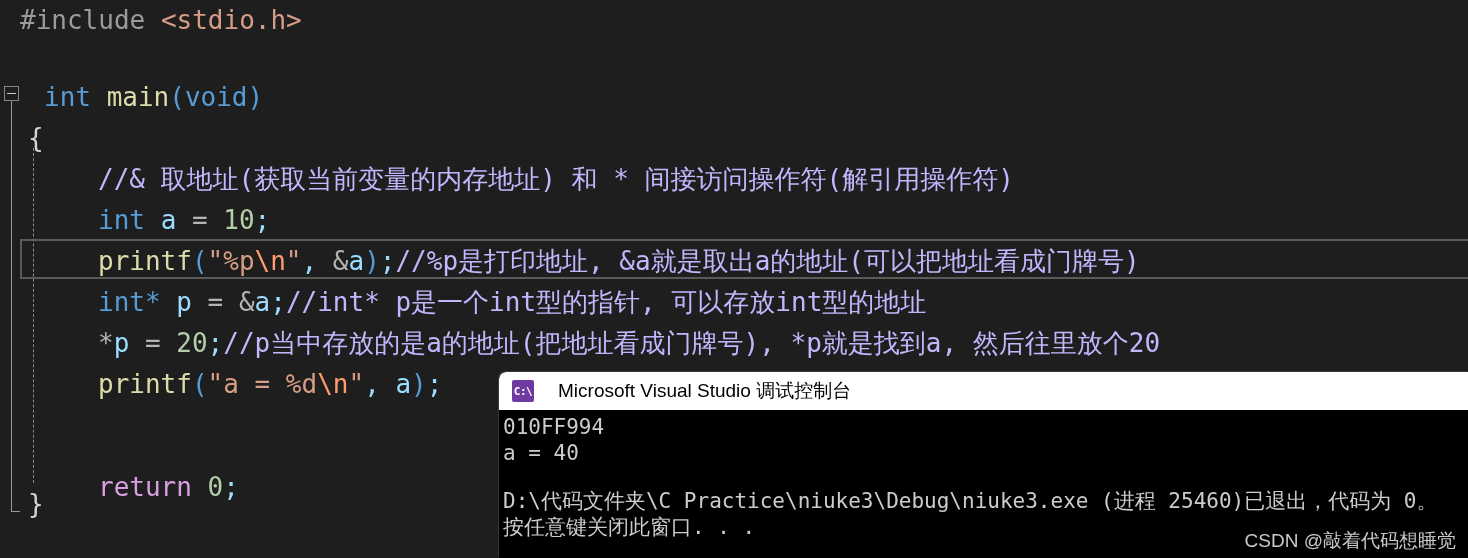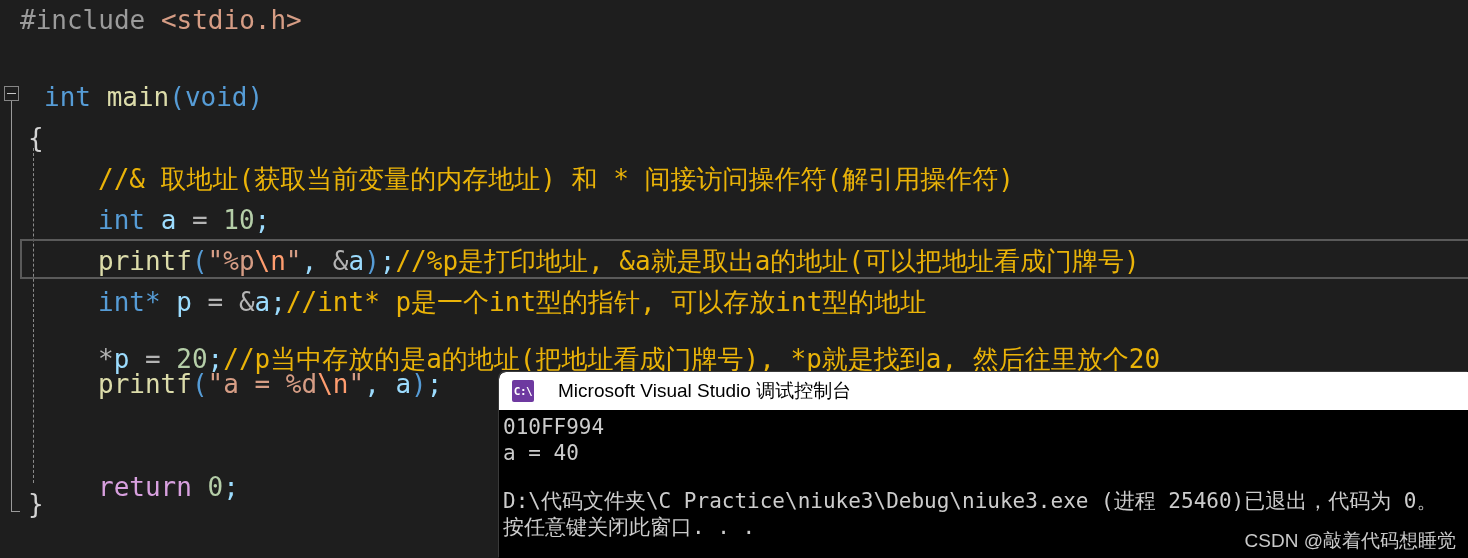--- a/index.html
+++ b/index.html
@@ -110,21 +110,21 @@
 
   
   .tok-pre      { color: #9b9b9b; }
   .tok-hdr      { color: #d69d85; }
   .tok-kw       { color: #569cd6; }
   .tok-fn       { color: #dcdcaa; }
   .tok-var      { color: #9cdcfe; }
   .tok-num      { color: #b5cea8; }
   .tok-str      { color: #d69d85; }
   .tok-esc      { color: #ff9d6f; }
-  .tok-cmt      { color: #eab308; }
+  .tok-cmt      { color: #c4b5fd; }
   .tok-punct    { color: #d4d4d4; }
   .tok-brace    { color: #d4d4d4; }
   .tok-ret      { color: #d8a0df; }
   .tok-paren    { color: #569cd6; }
   .tok-semi     { color: #9cdcfe; }
   .tok-op       { color: #b4b4b4; }
 
   
   #console-window {
     position: absolute;
@@ -212,21 +212,21 @@
 
     <div id="code-lines">
         <div class="code-line" style="top: 0px;"><span class="code-text" style="left: 20px;"><span class="tok-pre">#include </span><span class="tok-hdr">&lt;stdio.h&gt;</span></span></div>
         <div class="code-line" style="top: 41px;"><span class="code-text" style="left: 20px;"></span></div>
         <div class="code-line" style="top: 77px;"><span class="code-text" style="left: 20px; margin-left: 24px;"><span class="tok-kw">int</span><span class="tok-punct"> </span><span class="tok-fn">main</span><span class="tok-paren">(</span><span class="tok-kw">void</span><span class="tok-paren">)</span></span></div>
         <div class="code-line" style="top: 118px;"><span class="code-text" style="left: 28px;"><span class="tok-brace">{</span></span></div>
         <div class="code-line" style="top: 159px;"><span class="code-text" style="left: 98px;"><span class="tok-cmt">//&amp; 取地址(获取当前变量的内存地址) 和 * 间接访问操作符(解引用操作符)</span></span></div>
         <div class="code-line" style="top: 200px;"><span class="code-text" style="left: 98px; text-align: center;"><span class="tok-kw">int</span><span class="tok-punct"> </span><span class="tok-var">a</span><span class="tok-punct"> </span><span class="tok-op">=</span><span class="tok-punct"> </span><span class="tok-num">10</span><span class="tok-semi">;</span></span></div>
         <div class="code-line" style="top: 241px;"><span class="code-text" style="left: 98px;"><span class="tok-fn">printf</span><span class="tok-paren">(</span><span class="tok-str">"</span><span class="tok-str">%p</span><span class="tok-esc">\n</span><span class="tok-str">"</span><span class="tok-semi">,</span><span class="tok-punct"> </span><span class="tok-op">&amp;</span><span class="tok-var">a</span><span class="tok-paren">)</span><span class="tok-semi">;</span><span class="tok-cmt">//%p是打印地址, &amp;a就是取出a的地址(可以把地址看成门牌号)</span></span></div>
         <div class="code-line" style="top: 282px;"><span class="code-text" style="left: 98px;"><span class="tok-kw">int</span><span class="tok-kw">*</span><span class="tok-punct"> </span><span class="tok-var">p</span><span class="tok-punct"> </span><span class="tok-op">=</span><span class="tok-punct"> </span><span class="tok-op">&amp;</span><span class="tok-var">a</span><span class="tok-semi">;</span><span class="tok-cmt">//int* p是一个int型的指针, 可以存放int型的地址</span></span></div>
-        <div class="code-line" style="top: 323px;"><span class="code-text" style="left: 98px; margin-top: 16px;"><span class="tok-op">*</span><span class="tok-var">p</span><span class="tok-punct"> </span><span class="tok-op">=</span><span class="tok-punct"> </span><span class="tok-num">20</span><span class="tok-semi">;</span><span class="tok-cmt">//p当中存放的是a的地址(把地址看成门牌号), *p就是找到a, 然后往里放个20</span></span></div>
+        <div class="code-line" style="top: 323px;"><span class="code-text" style="left: 98px;"><span class="tok-op">*</span><span class="tok-var">p</span><span class="tok-punct"> </span><span class="tok-op">=</span><span class="tok-punct"> </span><span class="tok-num">20</span><span class="tok-semi">;</span><span class="tok-cmt">//p当中存放的是a的地址(把地址看成门牌号), *p就是找到a, 然后往里放个20</span></span></div>
         <div class="code-line" style="top: 364px;"><span class="code-text" style="left: 98px;"><span class="tok-fn">printf</span><span class="tok-paren">(</span><span class="tok-str">"</span><span class="tok-str">a = </span><span class="tok-str">%d</span><span class="tok-esc">\n</span><span class="tok-str">"</span><span class="tok-semi">,</span><span class="tok-punct"> </span><span class="tok-var">a</span><span class="tok-paren">)</span><span class="tok-semi">;</span></span></div>
         <div class="code-line" style="top: 405px;"><span class="code-text" style="left: 20px;"></span></div>
         <div class="code-line" style="top: 443px;"><span class="code-text" style="left: 98px; margin-top: 24px;"><span class="tok-ret">return</span><span class="tok-punct"> </span><span class="tok-num">0</span><span class="tok-semi">;</span></span></div>
         <div class="code-line" style="top: 484px;"><span class="code-text" style="left: 28px;"><span class="tok-brace">}</span></span></div>
       </div>
 
     <div id="current-line-box"></div>
   </div>
 
   <div id="console-window">

